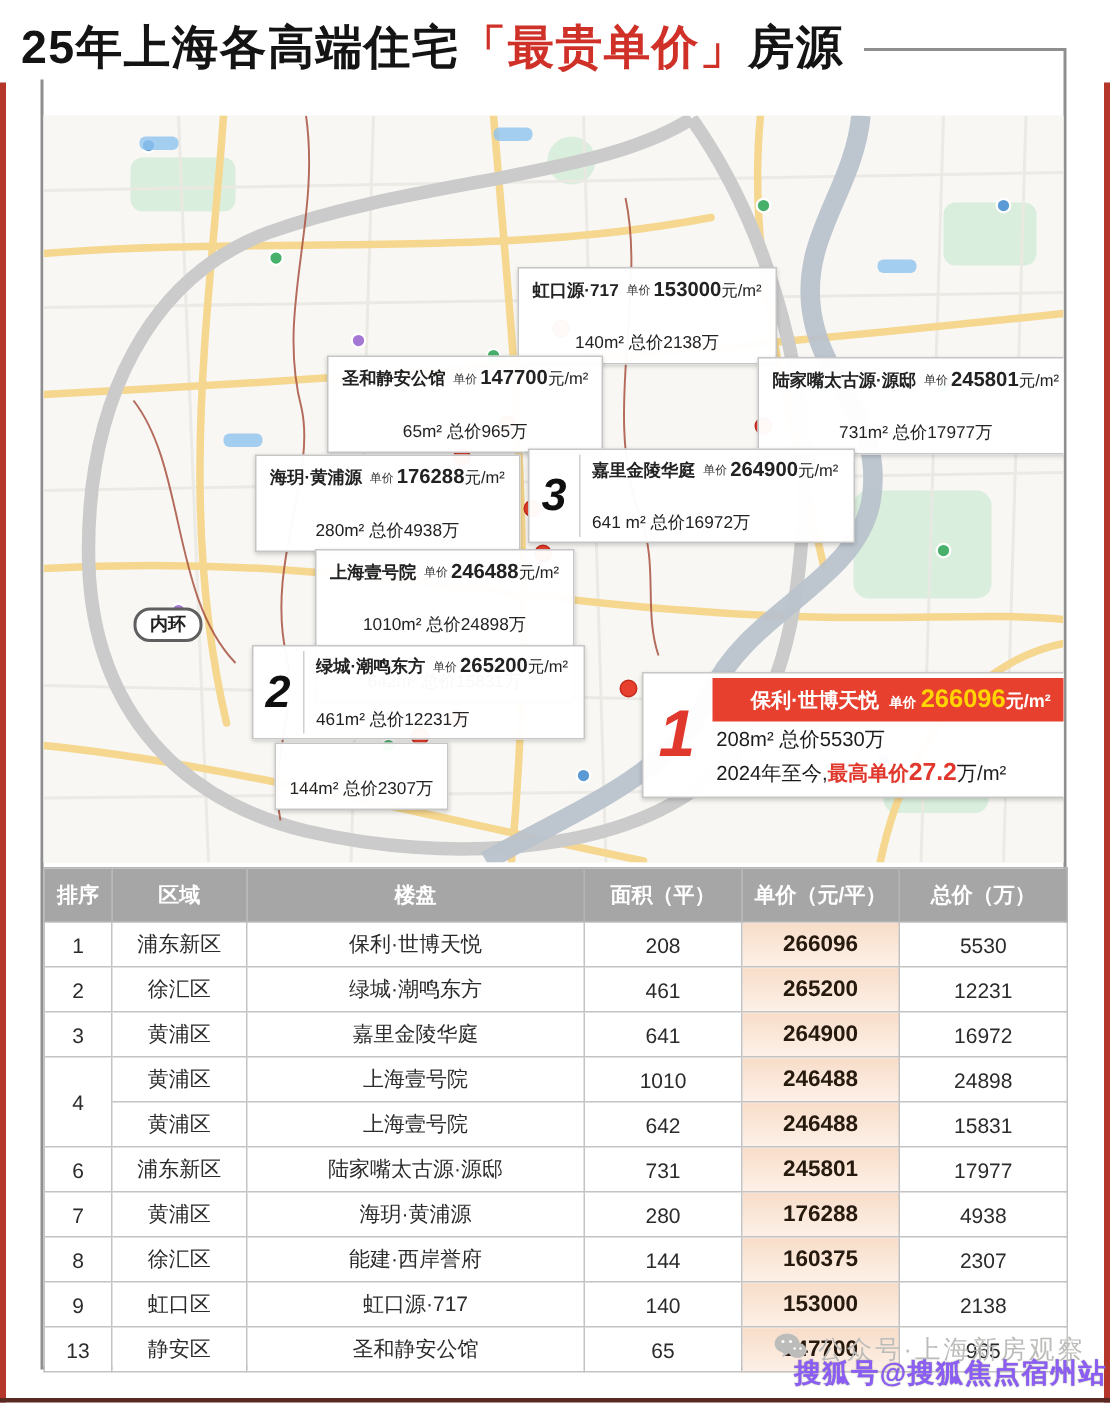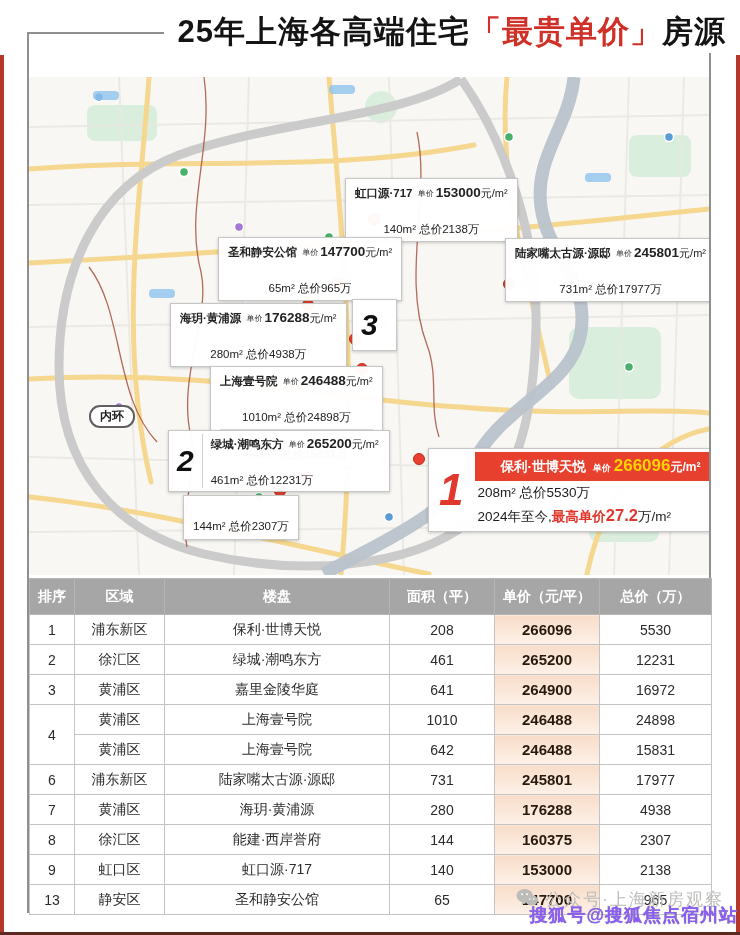--- a/index.html
+++ b/index.html
@@ -11,21 +11,21 @@
   .edge{position:absolute;background:#b5372b}
   .edge.left{left:0;top:55px;width:4px;bottom:0}
   .edge.right{right:0;top:55px;width:4px;bottom:0}
   .edge.bottom{left:0;right:0;bottom:0;height:3px;background:#5a2a22}
 
   
   .frame{position:absolute;left:27px;top:32px;width:684px;height:881px;
     border:2px solid #8f8f8f;box-sizing:border-box;pointer-events:none}
 
   
-  .title{position:absolute;top:11px;left:0;width:740px;text-align:right;margin:0;
+  .title{position:absolute;top:11px;left:0;width:740px;text-align:left;margin:0;
     font-size:31px;font-weight:700;color:#141414;letter-spacing:1px;z-index:5}
   .title .t-inner{background:#fff;padding:0 14px;display:inline-block}
   .title .red{color:#cf3128}
 
   
   .map{position:absolute;left:29px;top:77px;width:680px;height:498px;background:#f8f7f4;overflow:hidden}
   .map svg{position:absolute;left:0;top:0}
   .ring-pill{position:absolute;left:60px;top:328px;background:#fff;border:2px solid #5f5f5f;
     border-radius:11px;padding:1px 9px;font-size:12px;font-weight:600;color:#222;z-index:3}
   .dot{position:absolute;width:12px;height:12px;border-radius:50%;background:#e8402e;
@@ -178,20 +178,24 @@
     <div class="co-l2">731m² 总价17977万</div>
   </div>
 
   <div class="callout" style="left:141px;top:226px">
     <div class="co-l1"><span class="co-name">海玥·黄浦源</span> <span class="co-plb">单价</span><span class="co-price">176288</span><span class="co-unit">元/m²</span></div>
     <div class="co-l2">280m² 总价4938万</div>
   </div>
 
   <div class="callout ranked" style="left:323px;top:222px">
     <div class="big-rank">3</div>
+    <div class="co-body">
+      <div class="co-l1"><span class="co-name">嘉里金陵华庭</span> <span class="co-plb">单价</span><span class="co-price">264900</span><span class="co-unit">元/m²</span></div>
+      <div class="co-l2">641 m² 总价16972万</div>
+    </div>
   </div>
 
   <div class="callout" style="left:181px;top:289px">
     <div class="co-l1"><span class="co-name">上海壹号院</span> <span class="co-plb">单价</span><span class="co-price">246488</span><span class="co-unit">元/m²</span></div>
     <div class="co-l2">1010m² 总价24898万</div>
     <div class="co-l2 sep">642m² 总价15831万</div>
   </div>
 
   <div class="callout ranked" style="left:139px;top:353px">
     <div class="big-rank">2</div>

